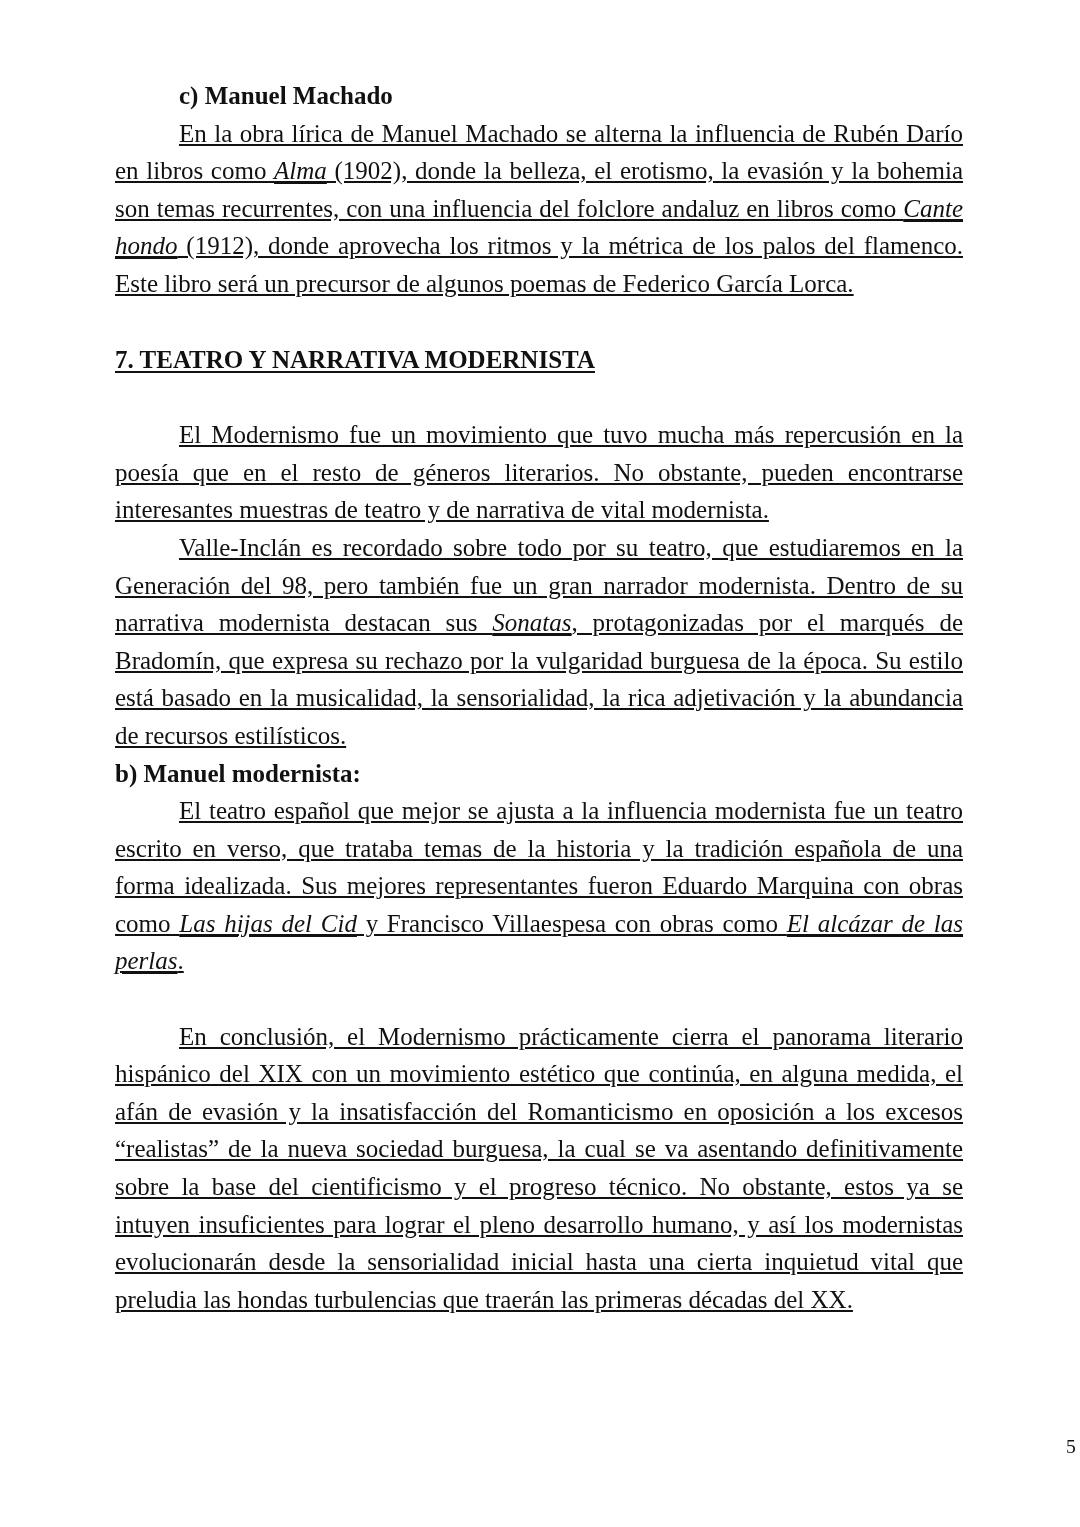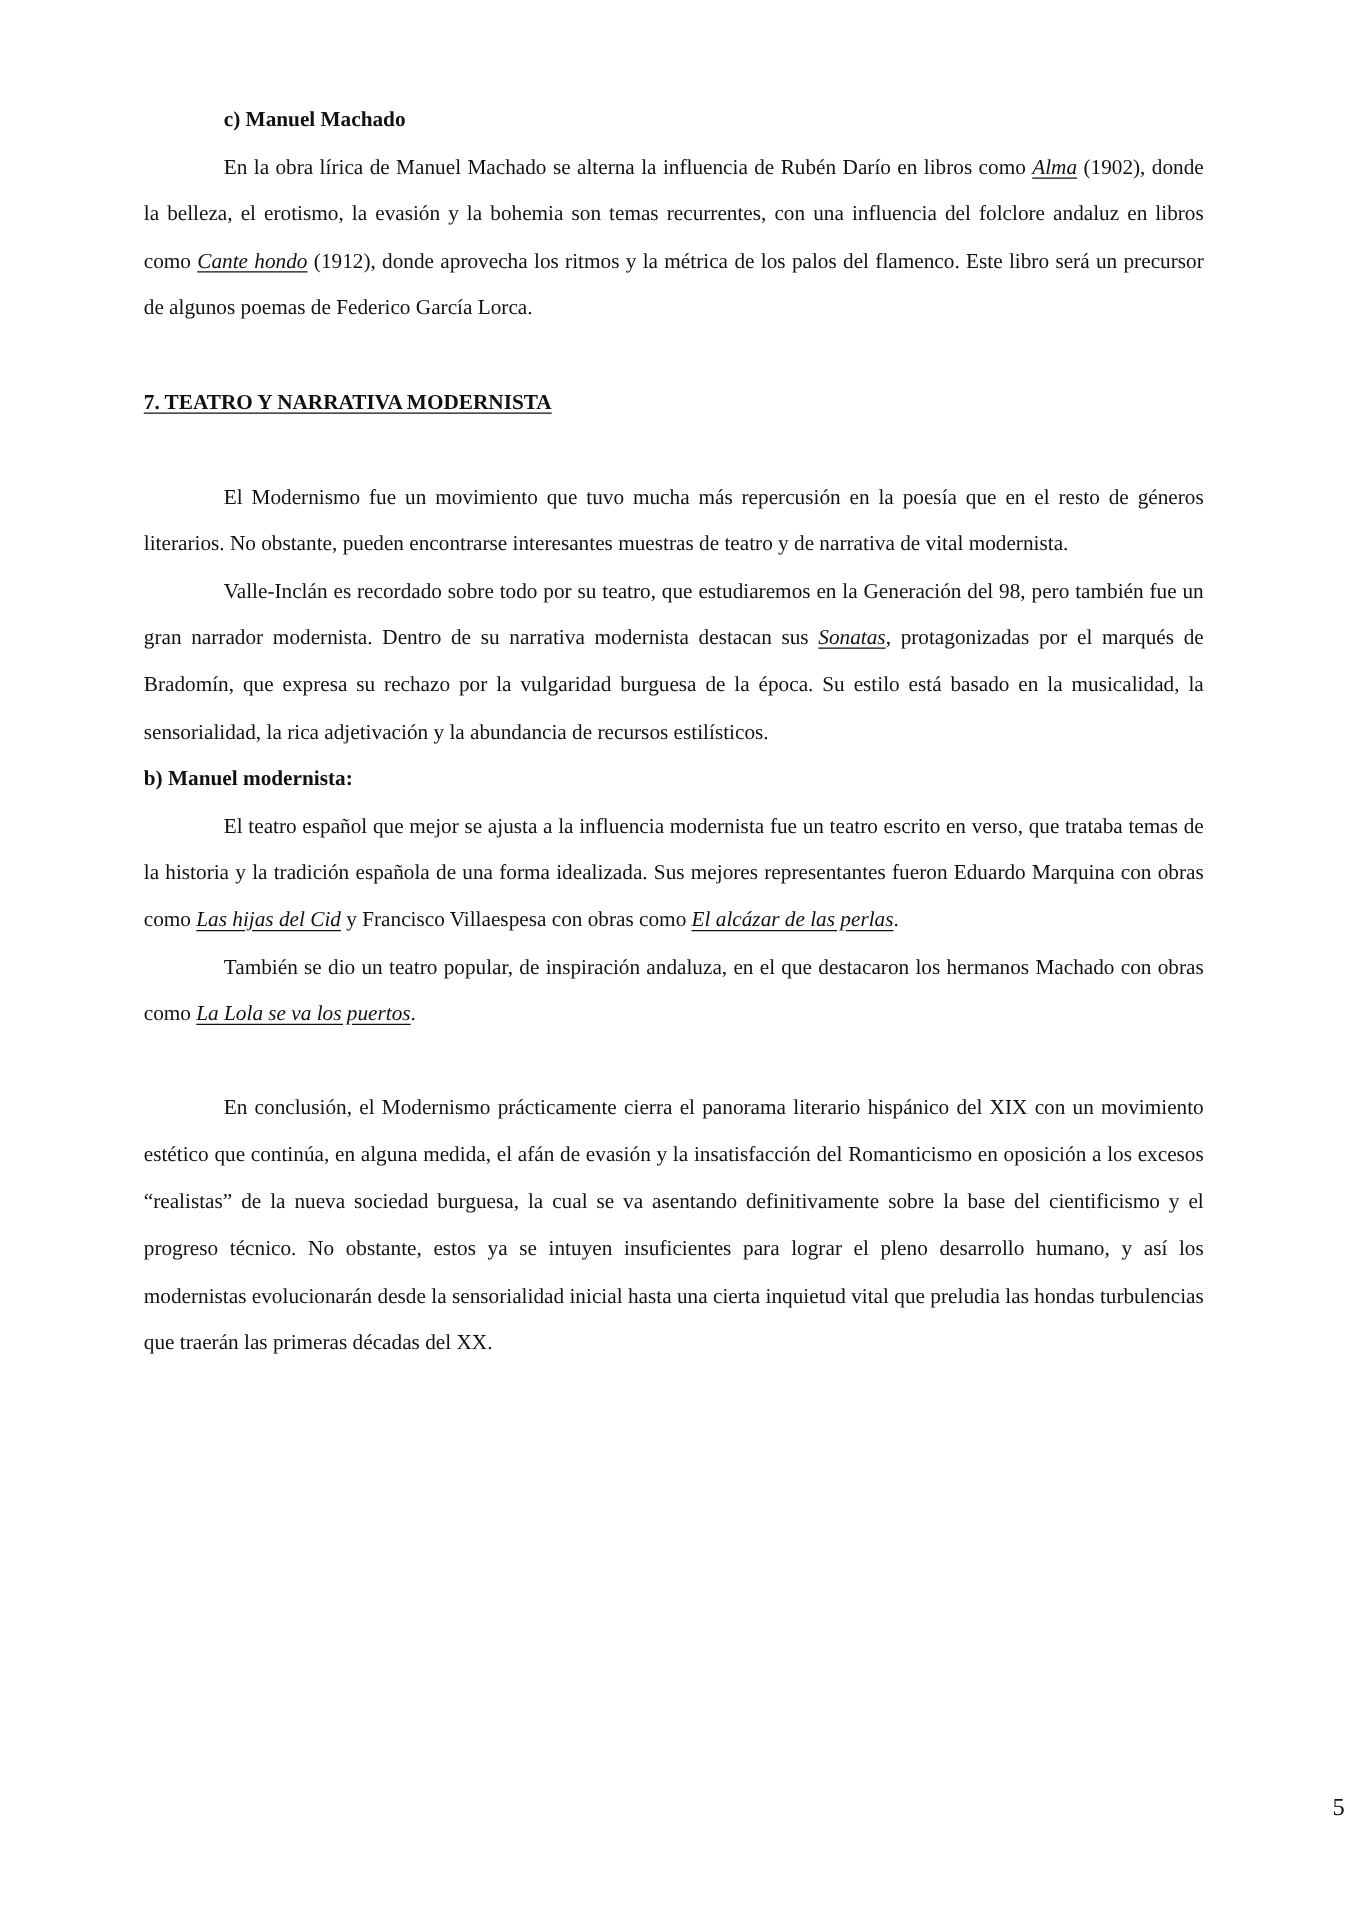--- a/index.html
+++ b/index.html
@@ -13,34 +13,35 @@
     position: relative;
     overflow: hidden;
     font-family: "Liberation Serif", "DejaVu Serif", serif;
     color: #111111;
   }
   .page {
     position: absolute;
     left: 115px;
     top: 77px;
     width: 848px;
-    font-size: 17px;
+    font-size: 25px;
     line-height: 37.6px;
   }
   .subheading {
     font-weight: bold;
     margin: 0;
   }
   .subheading.indented {
     text-indent: 64px;
   }
   .para {
     margin: 0;
     text-align: justify;
     text-indent: 64px;
+    text-decoration: underline;
   }
   .section-title {
     font-weight: bold;
     text-decoration: underline;
     text-underline-offset: 3px;
     margin: 0;
   }
   .work {
     font-style: italic;
     text-decoration: underline;
@@ -74,21 +75,20 @@
 
   <p class="para">El Modernismo fue un movimiento que tuvo mucha más repercusión en la poesía que en el resto de géneros literarios. No obstante, pueden encontrarse interesantes muestras de teatro y de narrativa de vital modernista.</p>
 
 
   <p class="para"><span>Valle-Inclán es recordado sobre todo por su teatro, que estudiaremos en la Generación del 98, pero también fue un gran narrador modernista. Dentro de su narrativa modernista destacan sus </span><span class="work">Sonatas</span><span>, protagonizadas por el marqués de Bradomín, que expresa su rechazo por la vulgaridad burguesa de la época. Su estilo está basado en la musicalidad, la sensorialidad, la rica adjetivación y la abundancia de recursos estilísticos.</span></p>
 
   <p class="subheading">b) Manuel modernista:</p>
 
   <p class="para"><span>El teatro español que mejor se ajusta a la influencia modernista fue un teatro escrito en verso, que trataba temas de la historia y la tradición española de una forma idealizada. Sus mejores representantes fueron Eduardo Marquina con obras como </span><span class="work">Las hijas del Cid</span><span> y Francisco Villaespesa con obras como </span><span class="work">El alcázar de las perlas</span><span>.</span></p>
 
-  <p class="para"><span>También se dio un teatro popular, de inspiración andaluza, en el que destacaron los hermanos Machado con obras como </span><span class="work">La Lola se va los puertos</span><span>.</span></p>
 
   <div class="gap-1"></div>
 
   <p class="para">En conclusión, el Modernismo prácticamente cierra el panorama literario hispánico del XIX con un movimiento estético que continúa, en alguna medida, el afán de evasión y la insatisfacción del Romanticismo en oposición a los excesos “realistas” de la nueva sociedad burguesa, la cual se va asentando definitivamente sobre la base del cientificismo y el progreso técnico. No obstante, estos ya se intuyen insuficientes para lograr el pleno desarrollo humano, y así los modernistas evolucionarán desde la sensorialidad inicial hasta una cierta inquietud vital que preludia las hondas turbulencias que traerán las primeras décadas del XX.</p>
 
 </div>
 
 <div class="page-number">5</div>
 
 </body></html>

